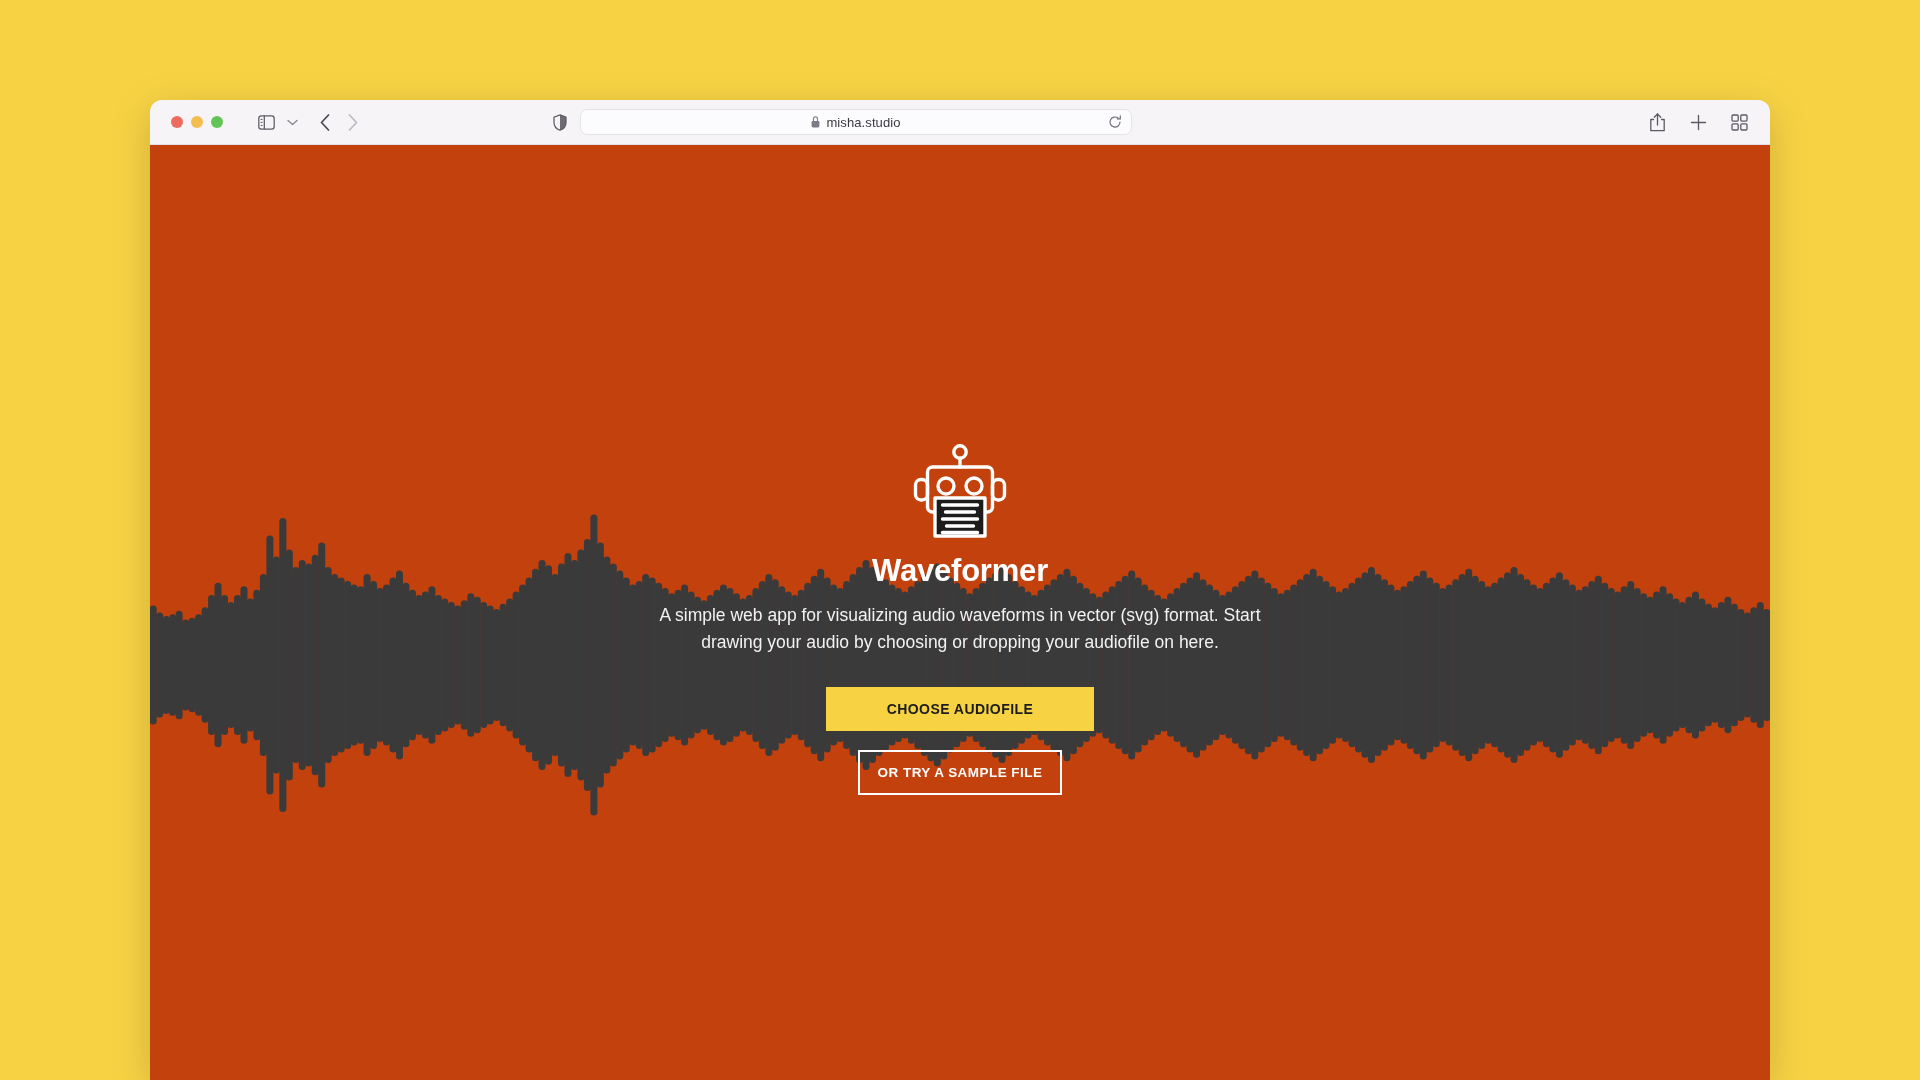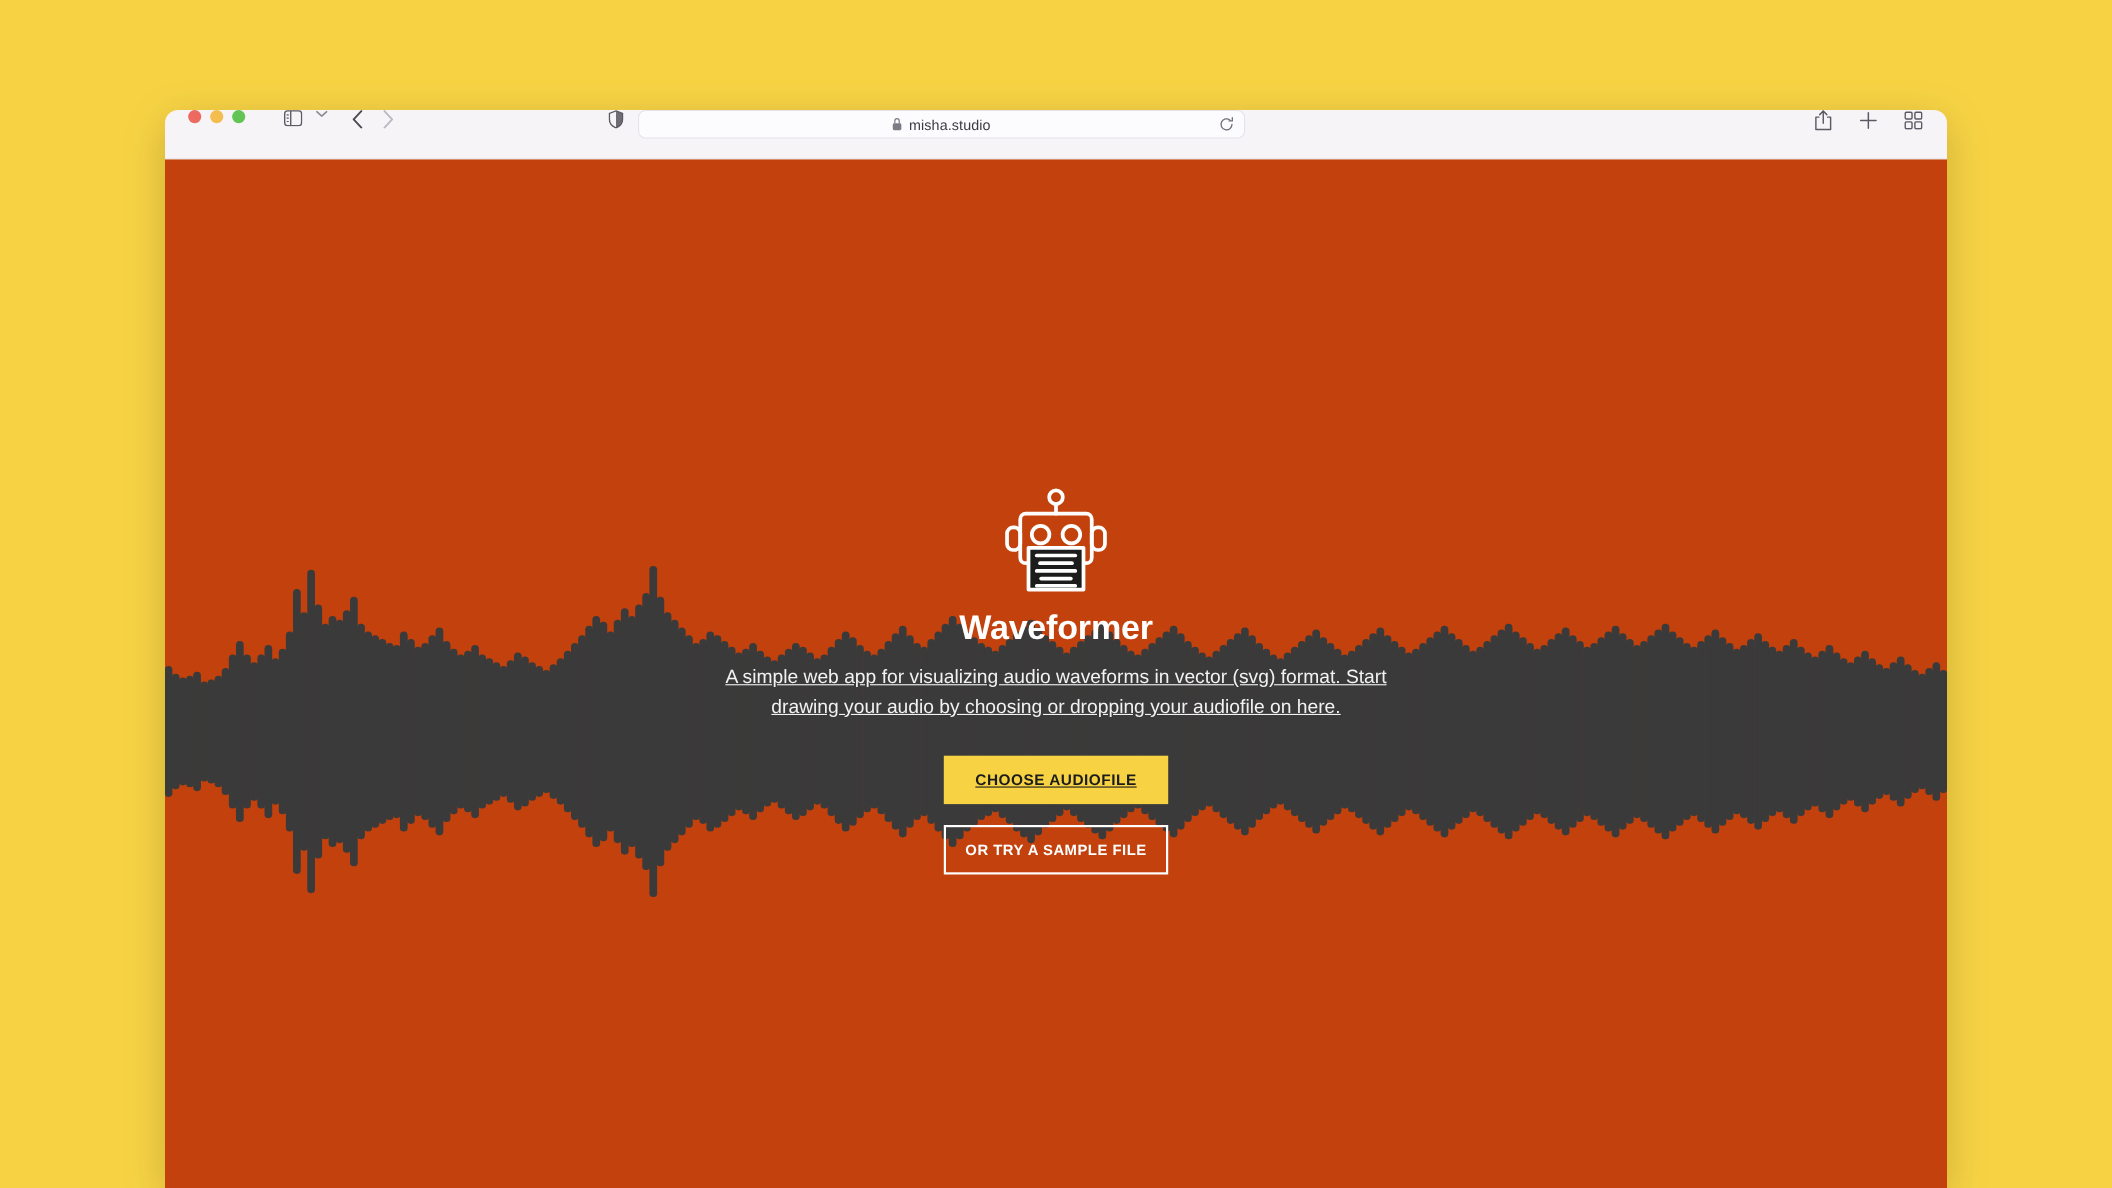--- a/index.html
+++ b/index.html
@@ -19,21 +19,21 @@
     overflow: hidden;
     box-shadow: 0 10px 40px rgba(0,0,0,0.18);
   }
 
   
   #browser-toolbar {
     position: relative;
     height: 45px;
     background: #f7f4f8;
     display: flex;
-    align-items: flex-start;
+    align-items: center;
     padding: 0 14px;
     border-bottom: 1px solid #e3dfe6;
   }
   .traffic-lights { display: flex; gap: 8px; align-items: center; margin-left: 7px; }
   .tl { width: 12px; height: 12px; border-radius: 50%; }
   .tl.red { background: #ec6a5f; }
   .tl.yellow { background: #f4bd4f; }
   .tl.green { background: #61c454; }
 
   .tb-icon {
@@ -116,42 +116,40 @@
     margin-bottom: 13px;
   }
 
   #app-description {
     font-size: 17.5px;
     line-height: 1.52;
     color: #f2f2f2;
     font-weight: 400;
     max-width: 640px;
     margin: 0 auto;
-    text-decoration: underline;
   }
 
   #action-buttons {
     margin-top: 32px;
     display: flex;
     flex-direction: column;
     align-items: center;
     gap: 19px;
   }
 
   #choose-audiofile-button {
-    width: 204px; height: 44px;
+    width: 268px; height: 44px;
     background: #f7d344;
     color: #1c1c1c;
     border: none;
     font-family: "Liberation Sans", sans-serif;
     font-size: 14px;
     font-weight: bold;
     letter-spacing: 0.45px;
     cursor: pointer;
-    text-decoration: underline;
   }
 
   #sample-file-button {
     width: 204px; height: 45px;
     background: transparent;
     color: #ffffff;
     border: 2px solid #ffffff;
     font-family: "Liberation Sans", sans-serif;
     font-size: 13.5px;
     font-weight: bold;

